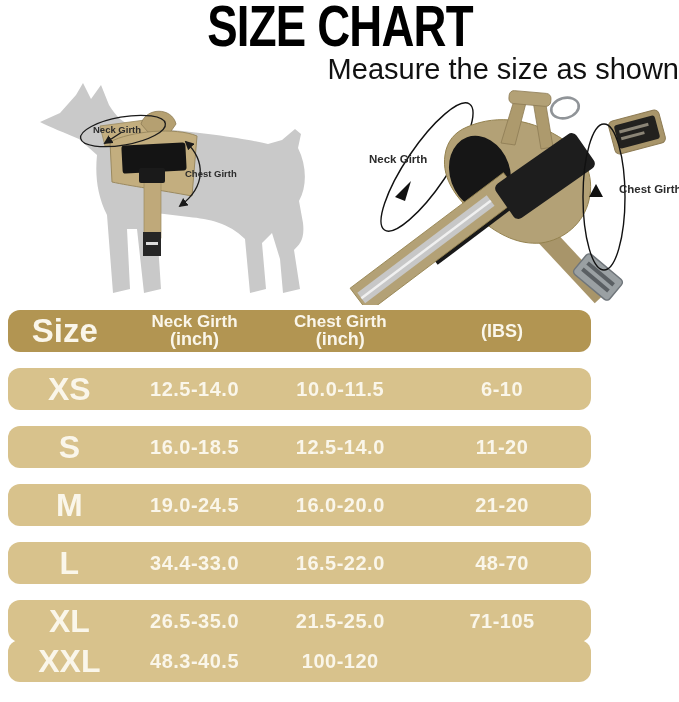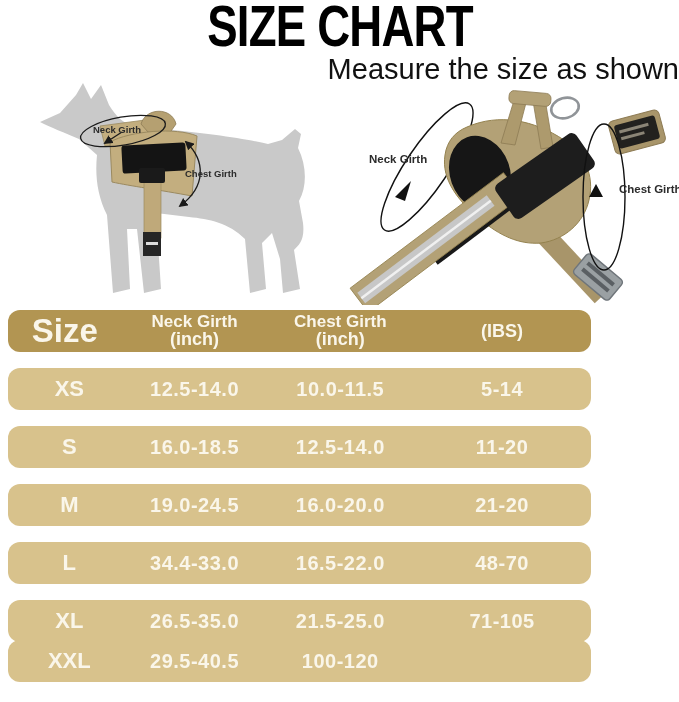--- a/index.html
+++ b/index.html
@@ -31,21 +31,21 @@
     position:absolute;left:8px;width:583px;height:42px;border-radius:12px;
     display:grid;grid-template-columns:19.5% 25% 25% 30.5%;
     align-items:center;color:#faf6ea;
   }
   .bar.header{background:#b29552;}
   .bar.row{background:#d8c28c;}
   .cell{text-align:center;}
   .size-h{font-size:33px;font-weight:bold;}
   .col-main{font-size:17px;font-weight:bold;line-height:1.05;}
   .col-sub{font-size:18px;font-weight:bold;line-height:1.05;}
-  .size-cell{font-size:22px;font-weight:bold;padding-left:9px;}
+  .size-cell{font-size:32px;font-weight:bold;padding-left:9px;}
   .val-cell{font-size:20px;font-weight:bold;letter-spacing:0.5px;}
 </style>
 </head>
 <body>
 
 <div class="title">
   <span class="squeeze">SIZE CHART</span>
 </div>
 <div class="subtitle">Measure the size as shown</div>
 
@@ -142,21 +142,21 @@
   </div>
   <div class="cell">
     <div class="col-sub">(IBS)</div>
   </div>
 </div>
 
 <div class="bar row" style="top:368px">
   <div class="cell size-cell">XS</div>
   <div class="cell val-cell">12.5-14.0</div>
   <div class="cell val-cell">10.0-11.5</div>
-  <div class="cell val-cell">5-14</div>
+  <div class="cell val-cell">6-10</div>
 </div>
 
 <div class="bar row" style="top:426px">
   <div class="cell size-cell">S</div>
   <div class="cell val-cell">16.0-18.5</div>
   <div class="cell val-cell">12.5-14.0</div>
   <div class="cell val-cell">11-20</div>
 </div>
 
 <div class="bar row" style="top:484px">
@@ -175,15 +175,15 @@
 
 <div class="bar row" style="top:600px">
   <div class="cell size-cell">XL</div>
   <div class="cell val-cell">26.5-35.0</div>
   <div class="cell val-cell">21.5-25.0</div>
   <div class="cell val-cell">71-105</div>
 </div>
 
 <div class="bar row" style="top:640px">
   <div class="cell size-cell">XXL</div>
-  <div class="cell val-cell">29.5-40.5</div>
+  <div class="cell val-cell">48.3-40.5</div>
   <div class="cell val-cell">100-120</div>
 </div>
 
 </body></html>

